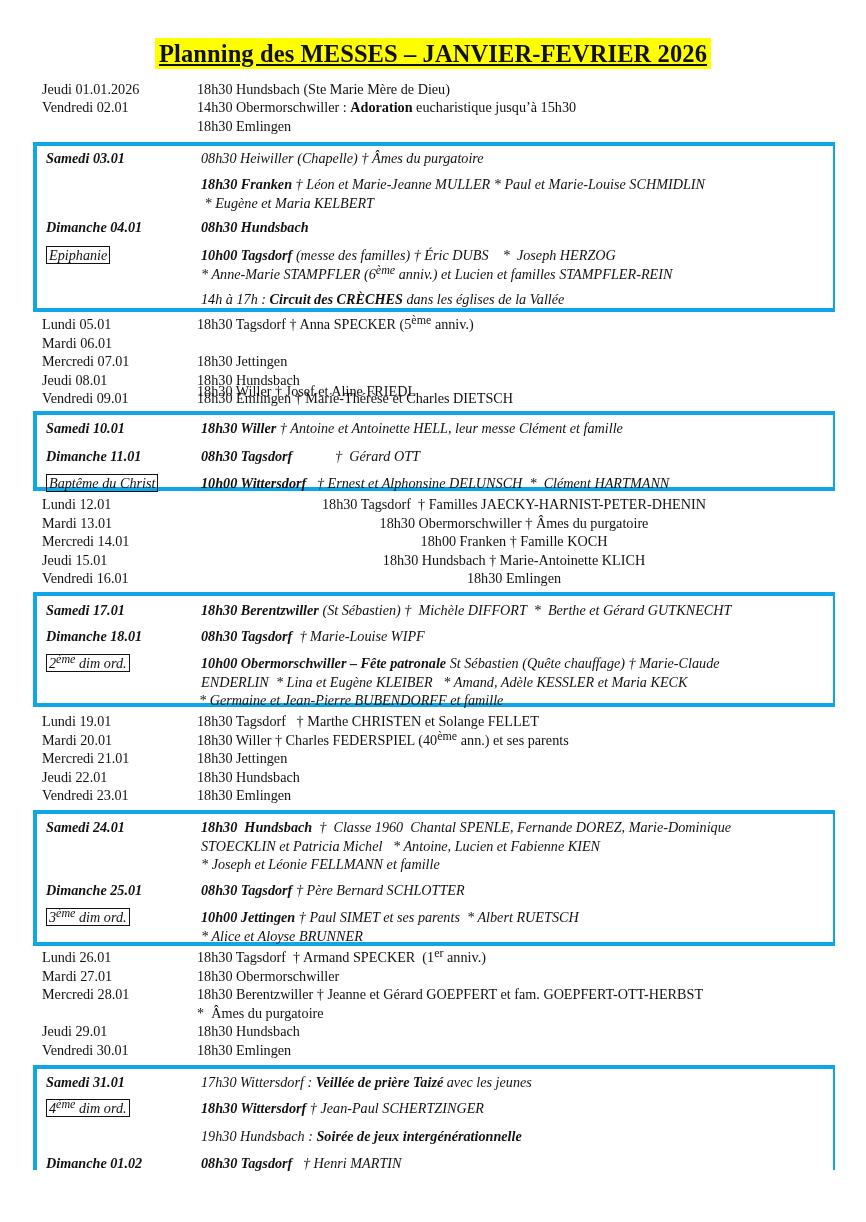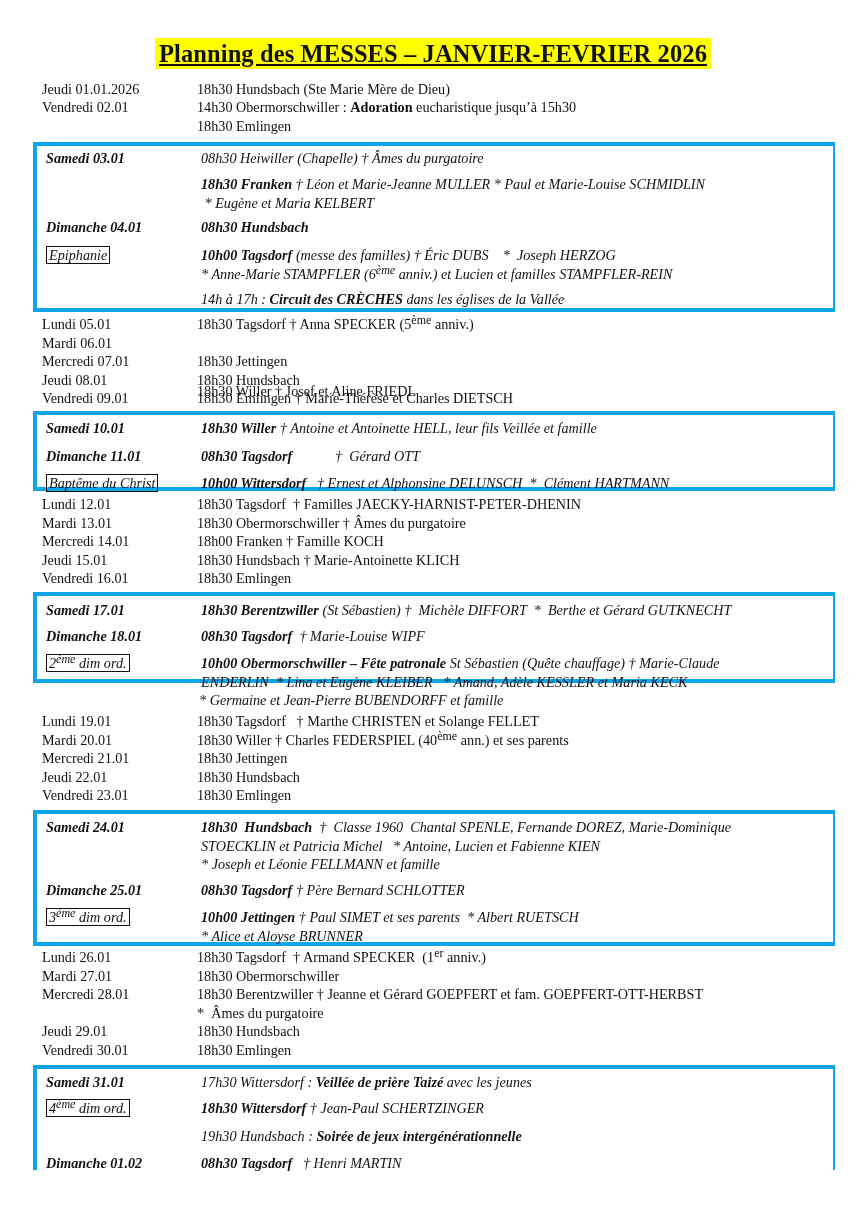--- a/index.html
+++ b/index.html
@@ -78,32 +78,32 @@
           <div class="txt" style="top: 0px;"><span style="white-space: pre;">18h30 Hundsbach</span></div>
         </div>
         <div class="row" style="top: 74px;">
           <span class="day"><span>Vendredi 09.01</span></span>
           <div class="txt" style="top: 0px;"><span style="white-space: pre;">18h30 Emlingen † Marie-Thérèse et Charles DIETSCH</span></div>
         </div>
       </div>
       <div class="block boxed" style="top: 411px; height: 80px;">
         <div class="row" style="top: 4px;">
           <span class="day b"><span>Samedi 10.01</span></span>
-          <div class="txt" style="top: 0px;"><span class="b" style="white-space: pre;">18h30 Willer</span><span style="white-space: pre;"> † Antoine et Antoinette HELL, leur fils Veillée et famille</span></div>
+          <div class="txt" style="top: 0px;"><span class="b" style="white-space: pre;">18h30 Willer</span><span style="white-space: pre;"> † Antoine et Antoinette HELL, leur messe Clément et famille</span></div>
         </div>
         <div class="row" style="top: 32px;">
           <span class="day b"><span>Dimanche 11.01</span></span>
           <div class="txt" style="top: 0px;"><span class="b" style="white-space: pre;">08h30 Tagsdorf</span><span style="white-space: pre; padding-left: 32px;">   †  Gérard OTT</span></div>
         </div>
         <div class="row" style="top: 59px;">
           <span class="day"><span class="tag"><span>Baptême du Christ</span></span></span>
           <div class="txt" style="top: 0px;"><span class="b" style="white-space: pre;">10h00 Wittersdorf</span><span style="white-space: pre;">   † Ernest et Alphonsine DELUNSCH  *  Clément HARTMANN</span></div>
         </div>
       </div>
-      <div class="block" style="top: 495px; height: 96px;">
+      <div class="block" style="top: 495px; height: 96px; text-align: center;">
         <div class="row" style="top: 0px;">
           <span class="day"><span>Lundi 12.01</span></span>
           <div class="txt" style="top: 0px;"><span style="white-space: pre;">18h30 Tagsdorf  † Familles JAECKY-HARNIST-PETER-DHENIN</span></div>
         </div>
         <div class="row" style="top: 18.5px;">
           <span class="day"><span>Mardi 13.01</span></span>
           <div class="txt" style="top: 0px;"><span style="white-space: pre;">18h30 Obermorschwiller † Âmes du purgatoire</span></div>
         </div>
         <div class="row" style="top: 37px;">
           <span class="day"><span>Mercredi 14.01</span></span>
@@ -111,21 +111,21 @@
         </div>
         <div class="row" style="top: 55.5px;">
           <span class="day"><span>Jeudi 15.01</span></span>
           <div class="txt" style="top: 0px;"><span style="white-space: pre;">18h30 Hundsbach † Marie-Antoinette KLICH</span></div>
         </div>
         <div class="row" style="top: 74px;">
           <span class="day"><span>Vendredi 16.01</span></span>
           <div class="txt" style="top: 0px;"><span style="white-space: pre;">18h30 Emlingen</span></div>
         </div>
       </div>
-      <div class="block boxed" style="top: 592px; height: 91px;">
+      <div class="block boxed" style="top: 592px; height: 115px;">
         <div class="row" style="top: 5px;">
           <span class="day b"><span>Samedi 17.01</span></span>
           <div class="txt" style="top: 0px;"><span class="b" style="white-space: pre;">18h30 Berentzwiller</span><span style="white-space: pre;"> (St Sébastien) †  Michèle DIFFORT  *  Berthe et Gérard GUTKNECHT</span></div>
         </div>
         <div class="row" style="top: 31px;">
           <span class="day b"><span>Dimanche 18.01</span></span>
           <div class="txt" style="top: 0px;"><span class="b" style="white-space: pre;">08h30 Tagsdorf</span><span style="white-space: pre;">  † Marie-Louise WIPF</span></div>
         </div>
         <div class="row" style="top: 58px;">
           <span class="day"><span class="tag"><span>2</span><sup>ème</sup> <span>dim ord.</span></span></span>

